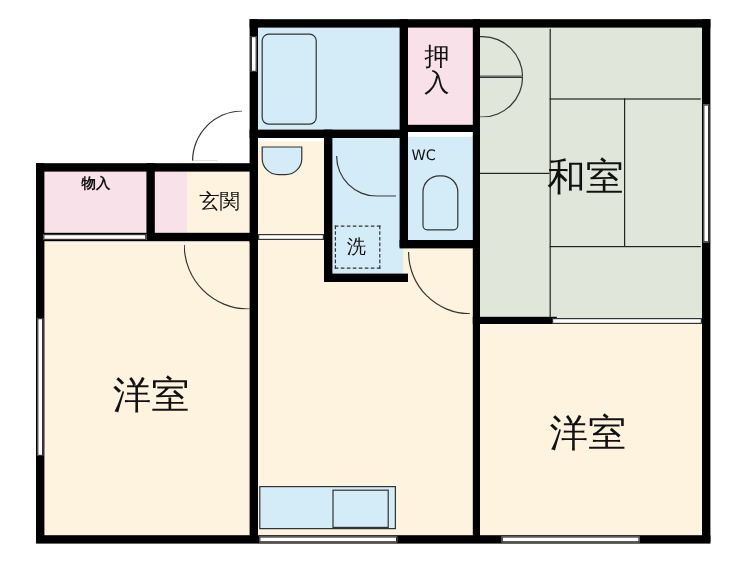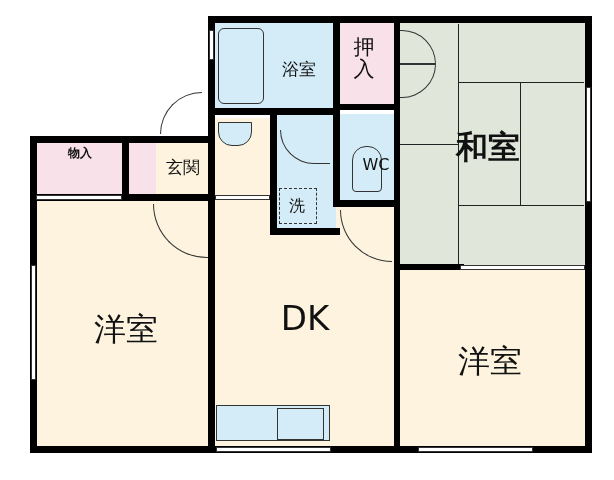--- a/index.html
+++ b/index.html
@@ -73,22 +73,20 @@
   <div class="win" style="left:31px;top:265px;width:5px;height:115px;"></div>
   <div class="win" style="left:586px;top:87px;width:5px;height:115px;"></div>
   <div class="win" style="left:216px;top:447px;width:115px;height:5px;"></div>
   <div class="win" style="left:418px;top:447px;width:115px;height:5px;"></div>
   <div class="win" style="left:460px;top:265px;width:125px;height:5px;"></div>
   <div class="win" style="left:209px;top:30px;width:5px;height:30px;"></div>
   <div class="win" style="left:36px;top:195px;width:86px;height:5px;"></div>
   <div class="win" style="left:215px;top:195px;width:55px;height:5px;"></div>
 
   <div class="label" style="left:76px;top:308px;width:100px;font-size:32px;">洋室</div>
-  <div class="label" style="left:250px;top:298px;width:110px;font-size:34px;">DK</div>
   <div class="label" style="left:440px;top:340px;width:100px;font-size:32px;">洋室</div>
-  <div class="label" style="left:438px;top:126px;width:100px;font-size:32px;font-weight:bold;">和室</div>
-  <div class="label" style="left:268px;top:58px;width:62px;font-size:17px;">浴室</div>
+  <div class="label" style="left:438px;top:126px;width:100px;font-size:32px;">和室</div>
   <div class="label" style="left:352px;top:36px;width:24px;font-size:21px;white-space:normal;line-height:22px;">押入</div>
-  <div class="label" style="left:351px;top:122px;width:50px;font-size:16px;margin-top:33px;">WC</div>
+  <div class="label" style="left:328px;top:122px;width:50px;font-size:12px;">WC</div>
   <div class="label" style="left:282px;top:196px;width:30px;font-size:16px;">洗</div>
   <div class="label" style="left:40px;top:145px;width:80px;font-size:12px;font-weight:bold;">物入</div>
   <div class="label" style="left:156px;top:156px;width:54px;font-size:17px;">玄関</div>
 </div>
 
 </body></html>

